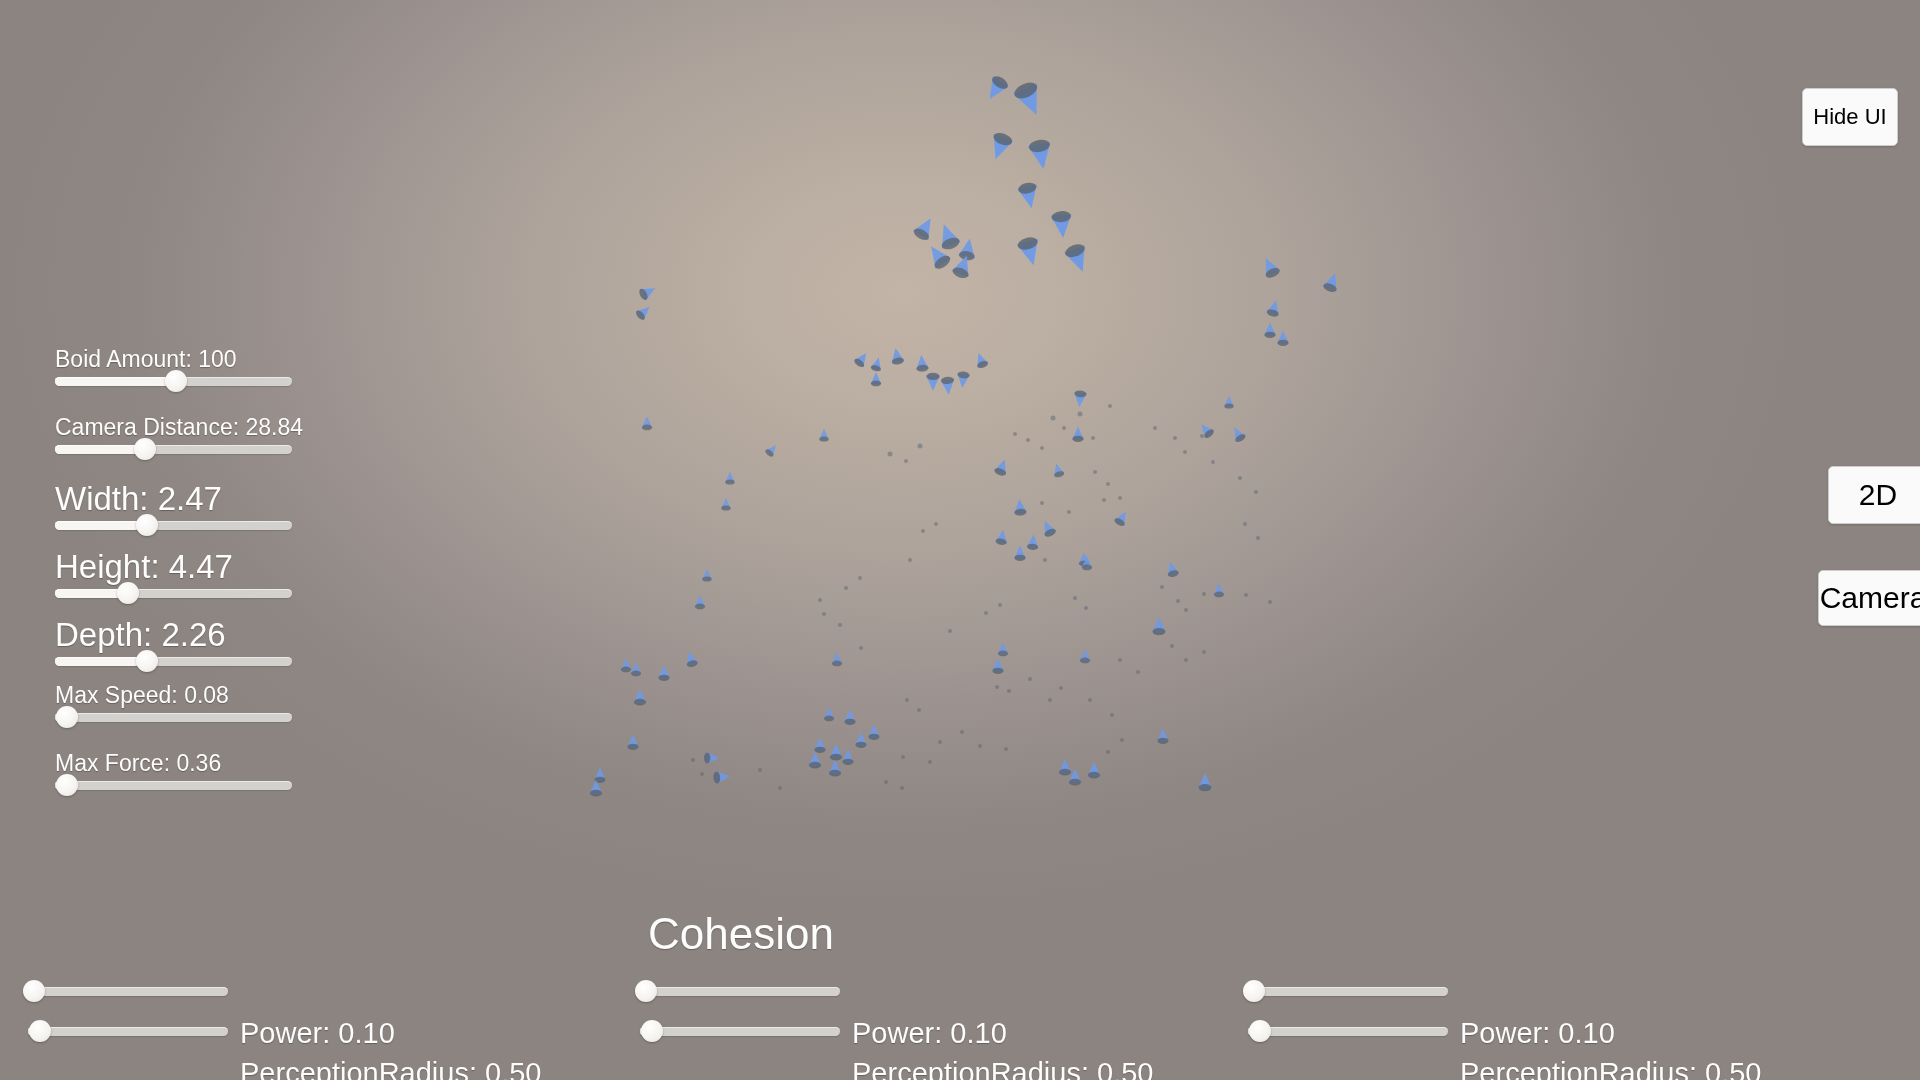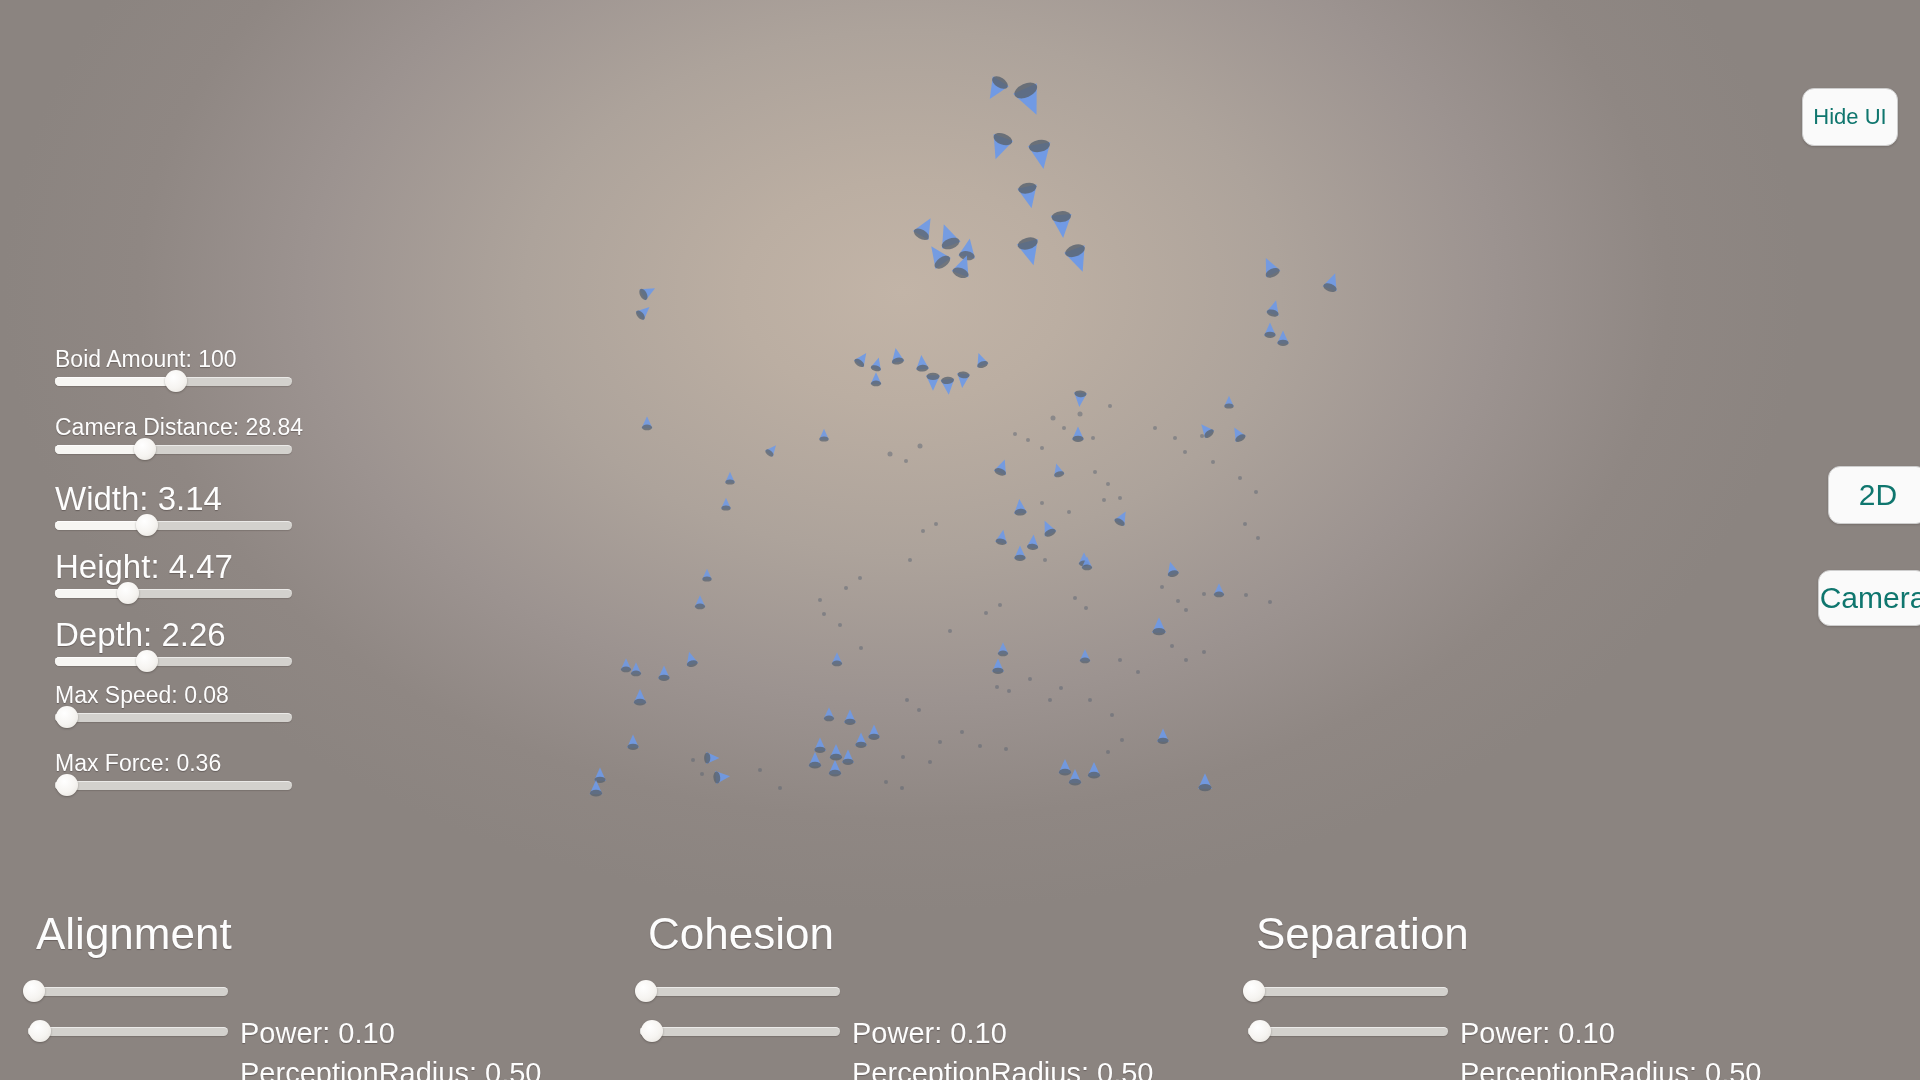--- a/index.html
+++ b/index.html
@@ -68,23 +68,23 @@
     font-size:44px;line-height:44px;
   }
   .row{position:absolute;height:26px;}
   .row .slider{position:absolute;left:0;top:2px;}
   .row .rowlbl{position:absolute;left:212px;top:0;font-size:29px;line-height:26px;margin-top:42px;}
 
   
   .btn{
     position:absolute;
     background:#fafafa;
-    color:#0f766e;
+    color:#000000;
     border:1px solid #cdcdcd;
-    border-radius:12px;
+    border-radius:5px;
     font-size:22px;
     display:flex;align-items:center;justify-content:center;
     box-shadow:0 1px 2px rgba(60,52,48,.25);
     cursor:pointer;
     user-select:none;
   }
   #btn-hide{right:22px;top:88px;width:94px;height:56px;}
   #btn-2d{right:-8px;top:466px;width:98px;height:56px;font-size:30px;}
   #btn-reset{right:-8px;top:570px;width:108px;height:54px;font-size:30px;}
 </style>
@@ -510,21 +510,21 @@
       </div>
       <div class="ctl" style="top: 408px;">
         <div class="lbl sm">Camera Distance: 28.84</div>
         <div class="slider" style="position: absolute; left: 0px; top: 30px;">
           <div class="track"></div>
           <div class="fill" style="width: 38%;"></div>
           <div class="knob" style="left: 38%;"></div>
         </div>
       </div>
       <div class="ctl" style="top: 474px;">
-        <div class="lbl lg">Width: 3.14</div>
+        <div class="lbl lg">Width: 2.47</div>
         <div class="slider" style="position: absolute; left: 0px; top: 40px;">
           <div class="track"></div>
           <div class="fill" style="width: 39%;"></div>
           <div class="knob" style="left: 39%;"></div>
         </div>
       </div>
       <div class="ctl" style="top: 542px;">
         <div class="lbl lg">Height: 4.47</div>
         <div class="slider" style="position: absolute; left: 0px; top: 40px;">
           <div class="track"></div>
@@ -553,21 +553,20 @@
         <div class="slider" style="position: absolute; left: 0px; top: 30px;">
           <div class="track"></div>
           <div class="fill" style="width: 5%;"></div>
           <div class="knob" style="left: 5%;"></div>
         </div>
       </div>
     </div>
 
   <div id="bottom">
       <div class="group" style="left: 28px; width: 600px; height: 140px;">
-        <div class="lbl title">Alignment</div>
         <div class="row" style="left: 0px; bottom: 48px; width: 520px;">
           <div class="slider wide">
             <div class="track"></div>
             <div class="fill" style="width: 3%;"></div>
             <div class="knob" style="left: 3%;"></div>
           </div>
           <div class="lbl rowlbl">Power: 0.10</div>
         </div>
         <div class="row" style="left: 0px; bottom: 8px; width: 520px;">
           <div class="slider wide">
@@ -591,21 +590,20 @@
         <div class="row" style="left: 0px; bottom: 8px; width: 520px;">
           <div class="slider wide">
             <div class="track"></div>
             <div class="fill" style="width: 6%;"></div>
             <div class="knob" style="left: 6%;"></div>
           </div>
           <div class="lbl rowlbl">PerceptionRadius: 0.50</div>
         </div>
       </div>
       <div class="group" style="left: 1248px; width: 600px; height: 140px;">
-        <div class="lbl title">Separation</div>
         <div class="row" style="left: 0px; bottom: 48px; width: 520px;">
           <div class="slider wide">
             <div class="track"></div>
             <div class="fill" style="width: 3%;"></div>
             <div class="knob" style="left: 3%;"></div>
           </div>
           <div class="lbl rowlbl">Power: 0.10</div>
         </div>
         <div class="row" style="left: 0px; bottom: 8px; width: 520px;">
           <div class="slider wide">

